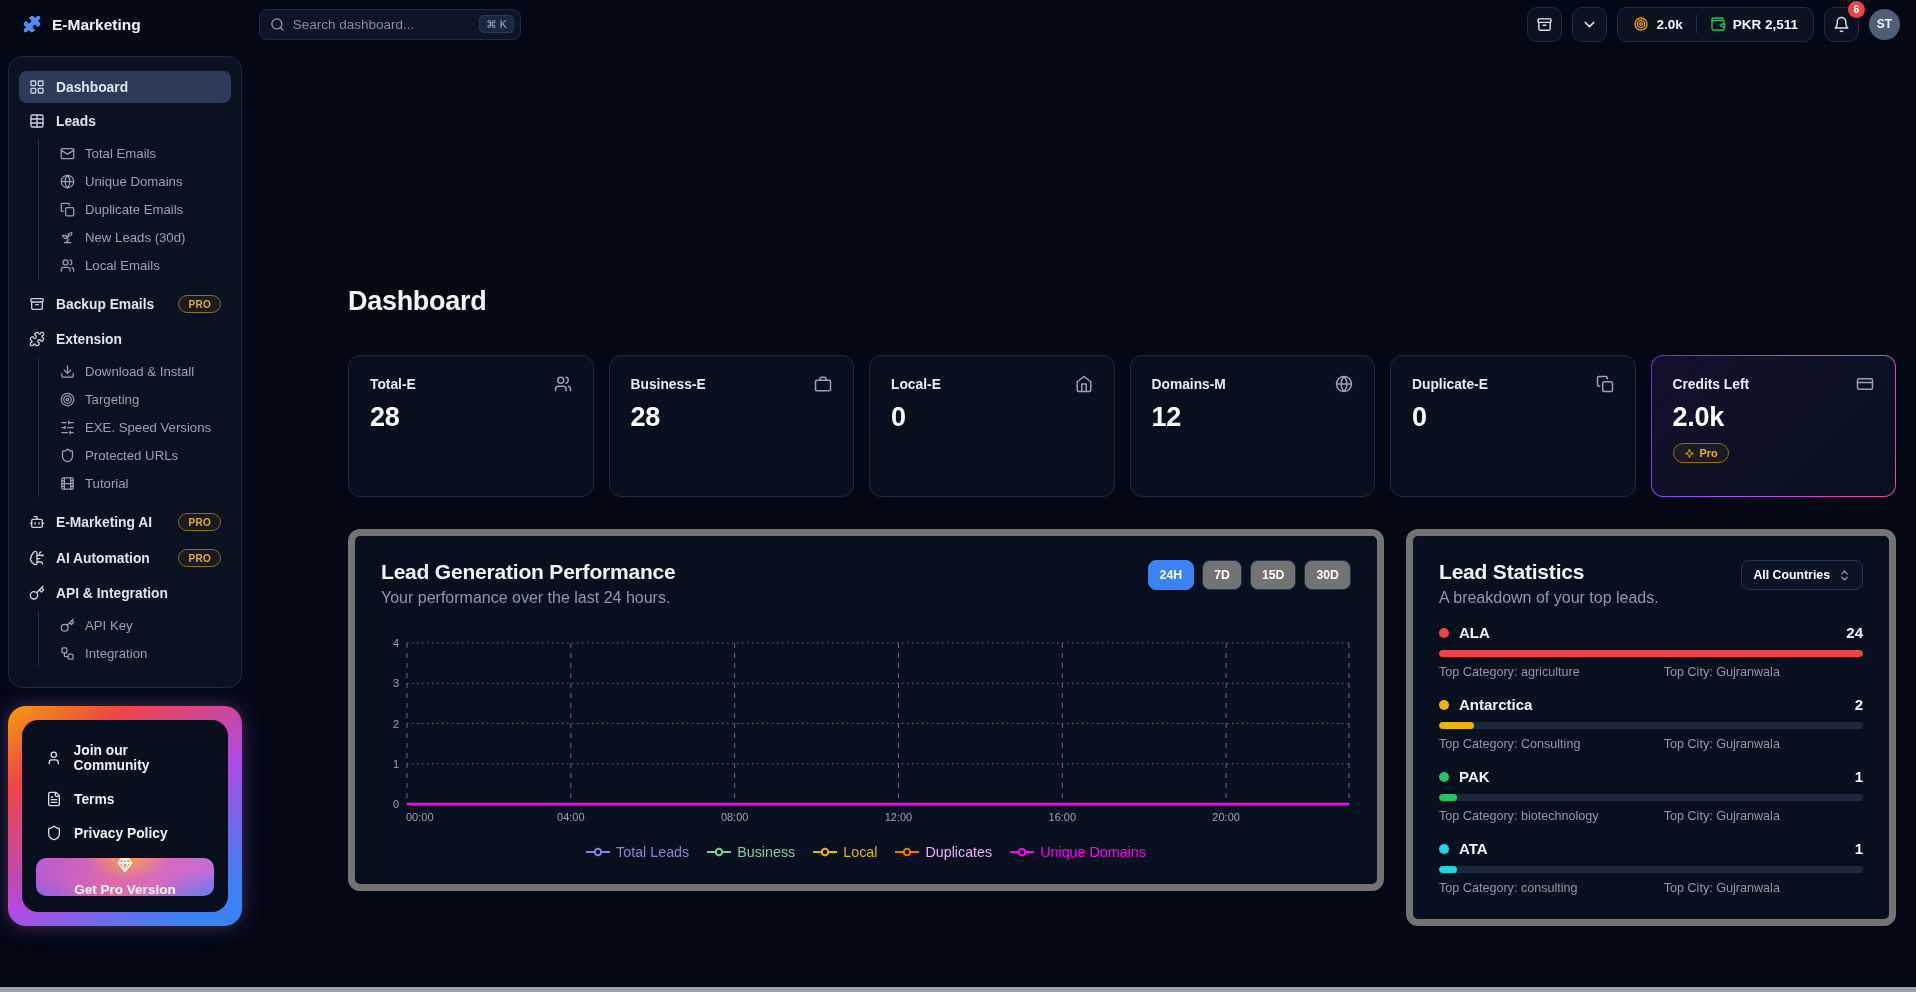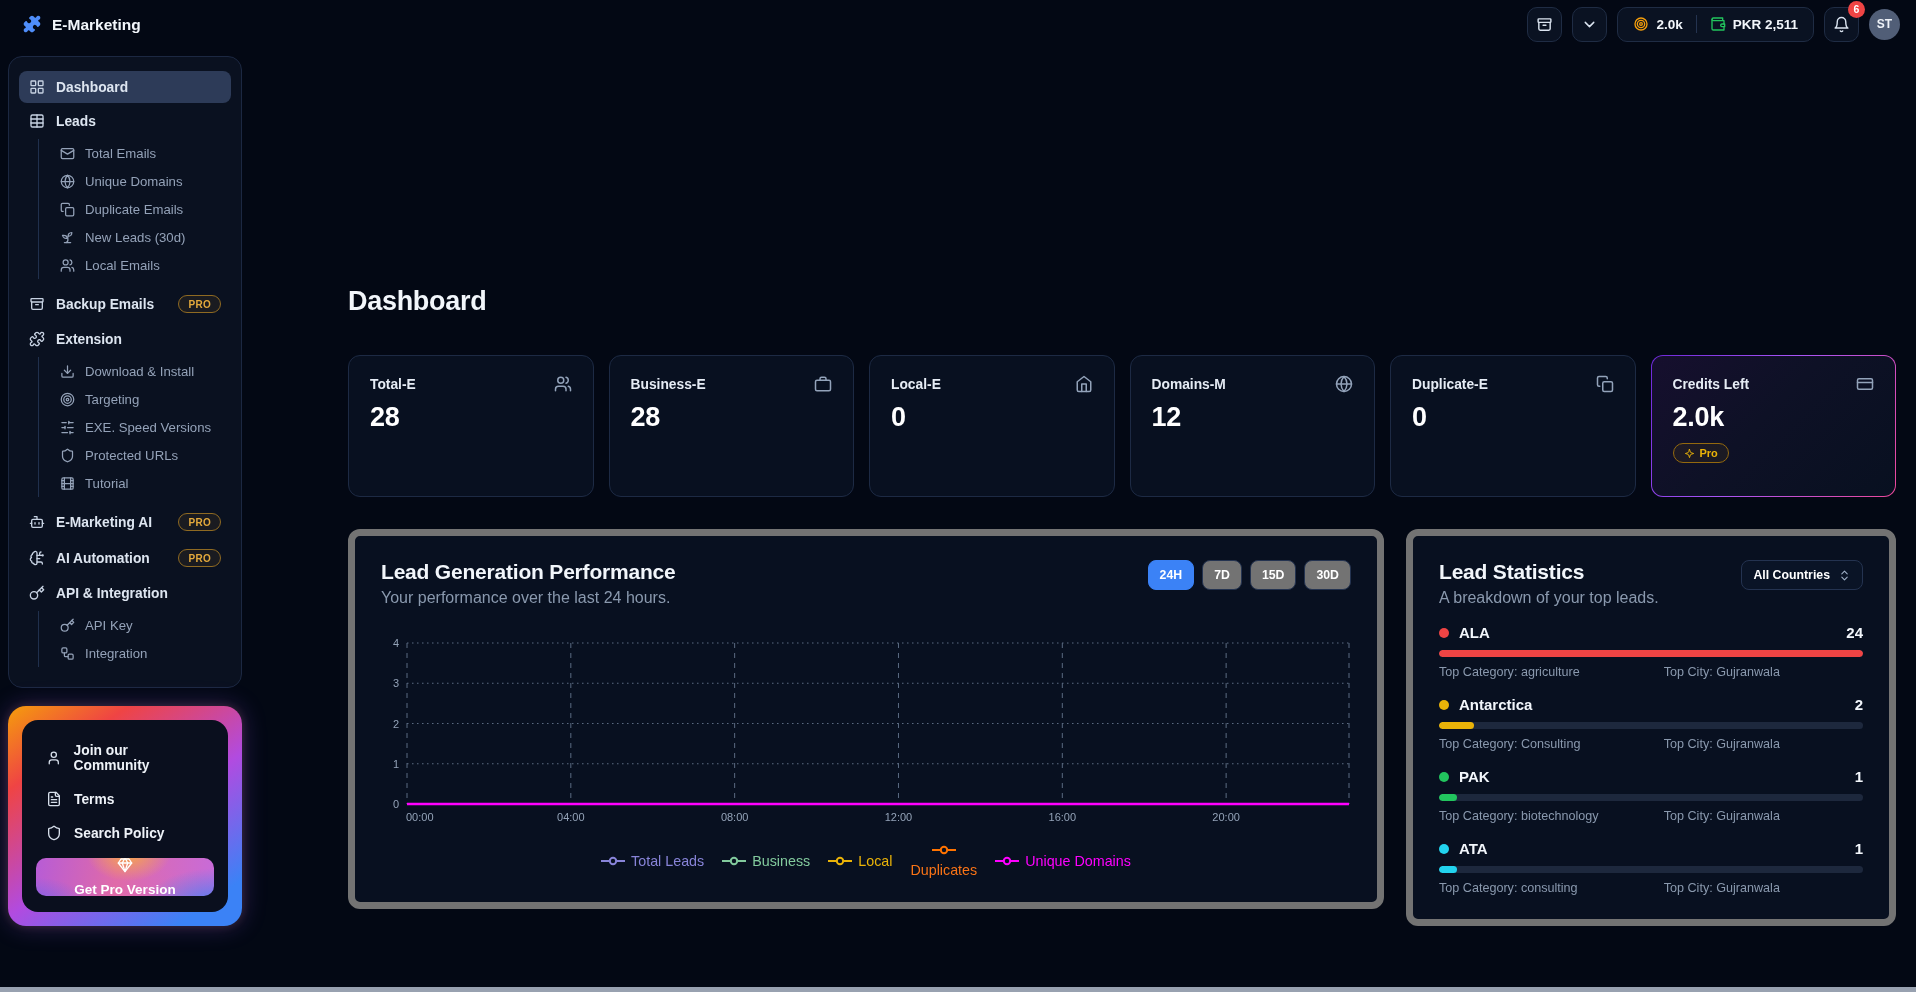--- a/index.html
+++ b/index.html
@@ -139,20 +139,30 @@
 
 <header>
   <div class="brand">
     <span class="logo">
         <svg viewBox="0 0 24 24" fill="#4f8df9" stroke="none" stroke-width="0" stroke-linecap="round" stroke-linejoin="round">
           <path d="M19.439 7.85c-.049.322.059.648.289.878l1.568 1.568c.47.47.706 1.087.706 1.704s-.235 1.233-.706 1.704l-1.611 1.611a.98.98 0 0 1-.837.276c-.47-.07-.802-.48-.968-.925a2.501 2.501 0 1 0-3.214 3.214c.446.166.855.497.925.968a.979.979 0 0 1-.276.837l-1.61 1.61a2.404 2.404 0 0 1-1.705.707 2.402 2.402 0 0 1-1.704-.706l-1.568-1.568a1.026 1.026 0 0 0-.877-.29c-.493.074-.84.504-1.02.968a2.5 2.5 0 1 1-3.237-3.237c.464-.18.894-.527.967-1.02a1.026 1.026 0 0 0-.289-.877l-1.568-1.568A2.402 2.402 0 0 1 1.998 12c0-.617.236-1.234.706-1.704L4.23 8.77c.24-.24.581-.353.917-.303.515.077.877.528 1.073 1.01a2.5 2.5 0 1 0 3.259-3.259c-.482-.196-.933-.558-1.01-1.073-.05-.336.062-.676.303-.917l1.525-1.525A2.402 2.402 0 0 1 12 1.998c.617 0 1.234.236 1.704.706l1.568 1.568c.23.23.556.338.877.29.493-.074.84-.504 1.02-.968a2.5 2.5 0 1 1 3.237 3.237c-.464.18-.894.527-.967 1.02Z"></path>
         </svg>
       </span>
     <span>E-Marketing</span>
   </div>
+  <div class="search">
+    <span class="s-ic">
+        <svg viewBox="0 0 24 24" fill="none" stroke="currentColor" stroke-width="2" stroke-linecap="round" stroke-linejoin="round">
+          <circle cx="11" cy="11" r="8"></circle>
+          <path d="m21 21-4.3-4.3"></path>
+        </svg>
+      </span>
+    <input placeholder="Search dashboard..." style="">
+    <span class="kbd">⌘ K</span>
+  </div>
   <div class="hright">
     <button class="hbtn">
       <span>
           <svg viewBox="0 0 24 24" fill="none" stroke="currentColor" stroke-width="2" stroke-linecap="round" stroke-linejoin="round">
             <rect x="3" y="4" width="18" height="5" rx="1"></rect>
             <path d="M4 9v9a2 2 0 0 0 2 2h12a2 2 0 0 0 2-2V9"></path>
             <path d="M10 13h4"></path>
           </svg>
         </span>
     </button>
@@ -439,21 +449,21 @@
               </svg>
             </span>
             <span>Terms</span>
           </div>
           <div class="foot-link">
             <span class="ni">
               <svg viewBox="0 0 24 24" fill="none" stroke="currentColor" stroke-width="2" stroke-linecap="round" stroke-linejoin="round">
                 <path d="M20 13c0 5-3.5 7.5-7.66 8.95a1 1 0 0 1-.67-.01C7.5 20.5 4 18 4 13V6a1 1 0 0 1 1-1c2 0 4.5-1.2 6.24-2.72a1.17 1.17 0 0 1 1.52 0C14.51 3.81 17 5 19 5a1 1 0 0 1 1 1z"></path>
               </svg>
             </span>
-            <span>Search Policy</span>
+            <span>Privacy Policy</span>
           </div>
           <button class="cta">
             <span class="ni">
               <svg viewBox="0 0 24 24" fill="none" stroke="currentColor" stroke-width="2" stroke-linecap="round" stroke-linejoin="round">
                 <path d="M6 3h12l4 6-10 13L2 9Z"></path>
                 <path d="M11 3 8 9l4 13 4-13-3-6"></path>
                 <path d="M2 9h20"></path>
               </svg>
             </span>
             <span>Get Pro Version</span>
@@ -606,21 +616,21 @@
               </svg>
               <span>Business</span>
             </span>
             <span class="legend-item" style="color: rgb(234, 179, 8);">
               <svg width="24" height="12">
                 <line x1="0" y1="6" x2="24" y2="6" stroke="#eab308" stroke-width="2"></line>
                 <circle cx="12" cy="6" r="3.2" fill="#081020" stroke="#eab308" stroke-width="2"></circle>
               </svg>
               <span>Local</span>
             </span>
-            <span class="legend-item" style="color: #f97316; flex-direction: column;">
+            <span class="legend-item" style="color: #f0abfc;">
               <svg width="24" height="12">
                 <line x1="0" y1="6" x2="24" y2="6" stroke="#ff7300" stroke-width="2"></line>
                 <circle cx="12" cy="6" r="3.2" fill="#081020" stroke="#ff7300" stroke-width="2"></circle>
               </svg>
               <span>Duplicates</span>
             </span>
             <span class="legend-item" style="color: rgb(255, 0, 255);">
               <svg width="24" height="12">
                 <line x1="0" y1="6" x2="24" y2="6" stroke="#ff00ff" stroke-width="2"></line>
                 <circle cx="12" cy="6" r="3.2" fill="#081020" stroke="#ff00ff" stroke-width="2"></circle>

